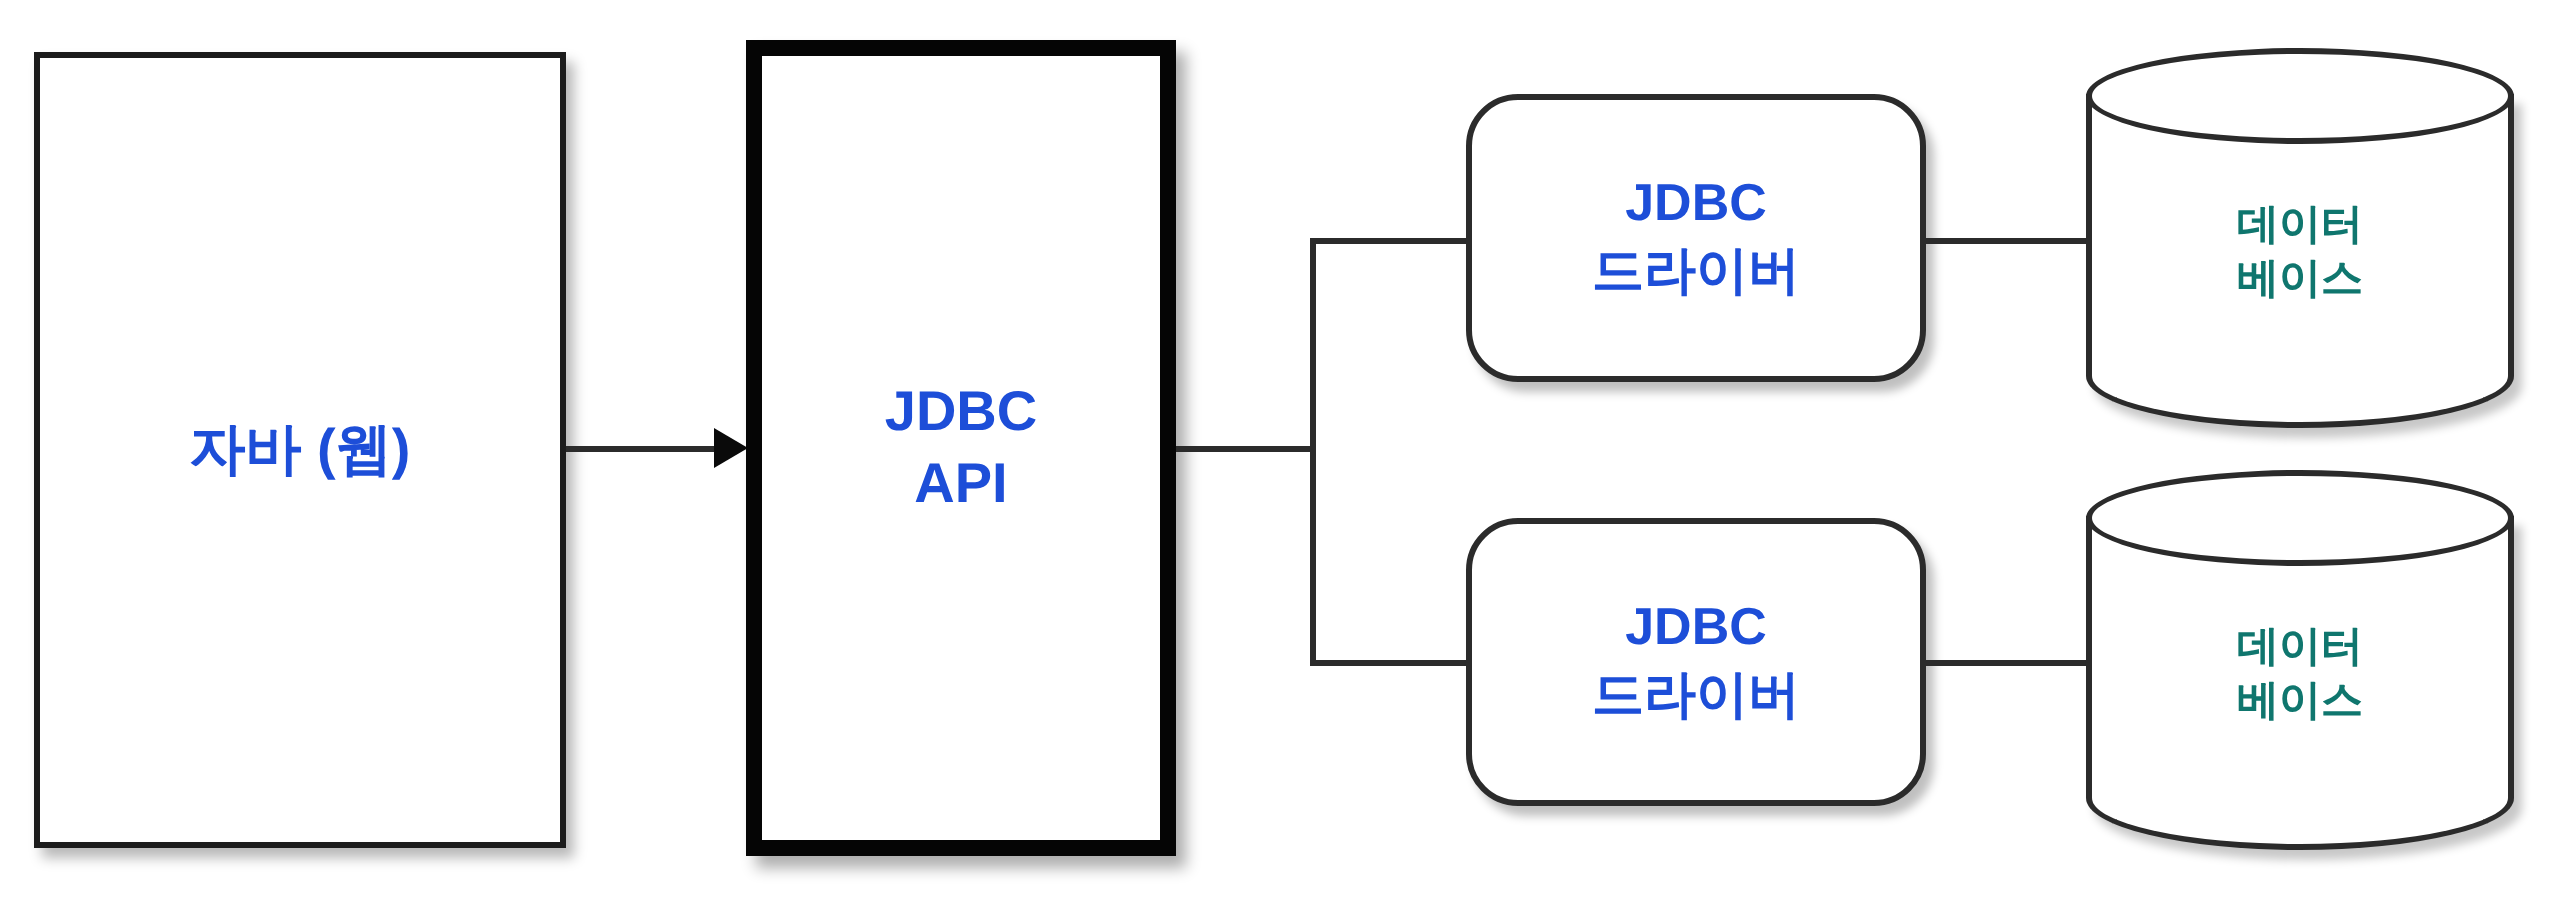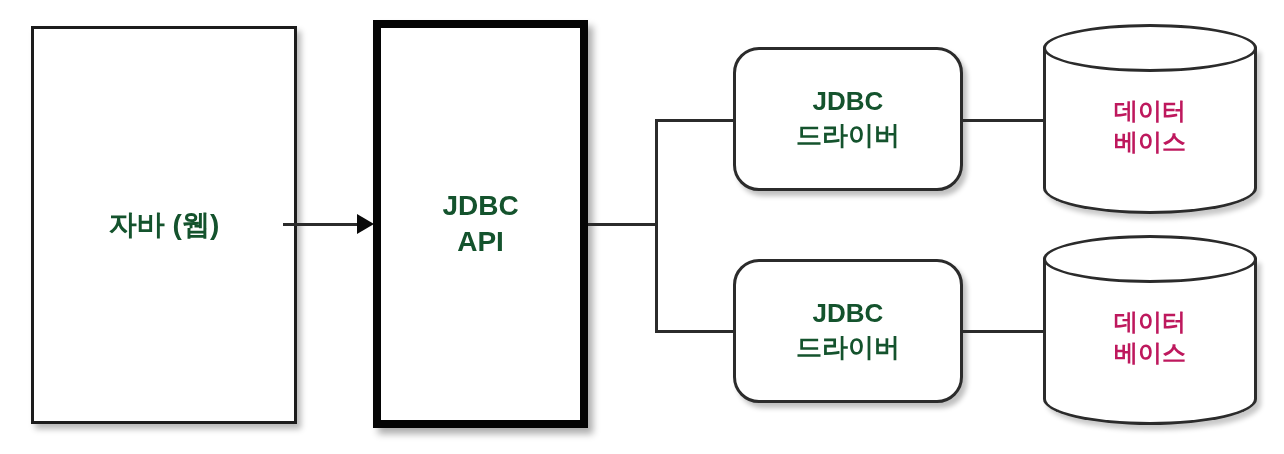--- a/index.html
+++ b/index.html
@@ -13,26 +13,26 @@
   }
   .box {
     position: absolute;
     background: #ffffff;
     display: flex;
     flex-direction: column;
     align-items: center;
     justify-content: center;
     text-align: center;
     font-weight: bold;
-    color: #14532d;
+    color: #1d4ed8;
     box-sizing: border-box;
   }
   .label-line { display: block; }
   .rect-thin {
-    left: 31px; top: 26px; width: 266px; height: 398px;
+    left: 17px; top: 26px; width: 266px; height: 398px;
     border: 3px solid #1c1c1c;
     box-shadow: 4px 5px 6px rgba(0,0,0,0.28);
     font-size: 28px; line-height: 1.3;
   }
   .rect-thick {
     left: 373px; top: 20px; width: 215px; height: 408px;
     border: 8px solid #050505;
     box-shadow: 5px 6px 7px rgba(0,0,0,0.32);
     font-size: 28px; line-height: 1.3;
   }
@@ -78,22 +78,22 @@
     position: absolute;
     inset: 0;
     z-index: 3;
     display: flex;
     flex-direction: column;
     align-items: center;
     justify-content: center;
     padding-top: 14px;
     text-align: center;
     font-weight: bold;
-    color: #be185d;
-    font-size: 24px; line-height: 1.3;
+    color: #0f766e;
+    font-size: 21px; line-height: 1.3;
   }
 
   
   .line {
     position: absolute;
     background: #2b2b2b;
   }
   .arrow-line   { left: 283px; top: 223px; width: 78px; height: 3px; }
   .arrow-head {
     position: absolute;

